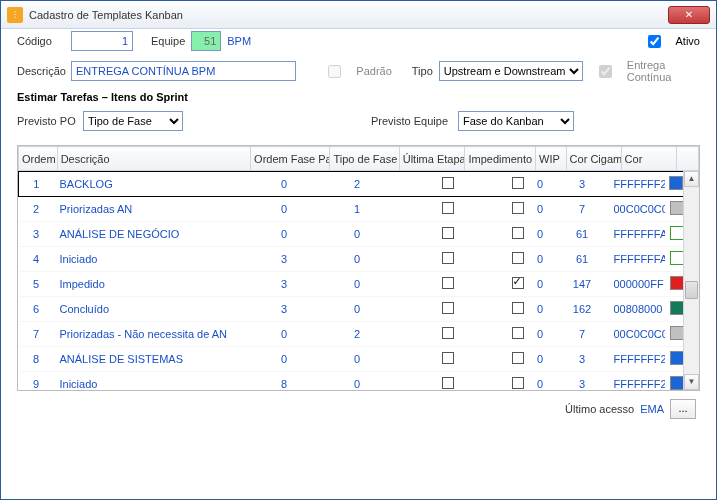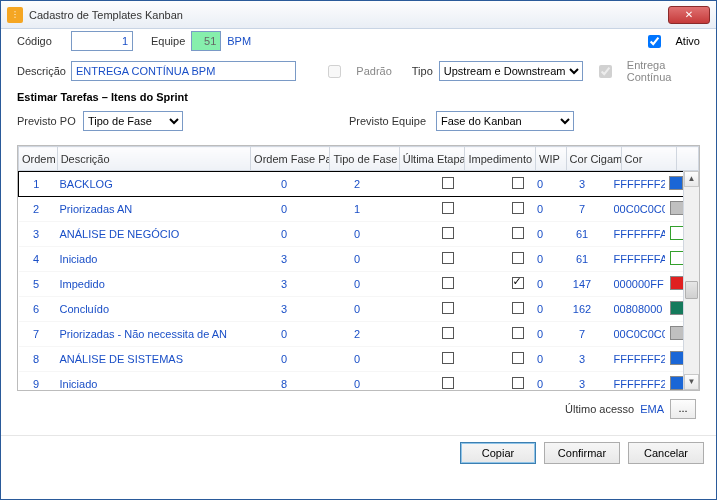--- a/index.html
+++ b/index.html
@@ -89,21 +89,21 @@
 
     <div class="section-title">Estimar Tarefas – Itens do Sprint</div>
 
     <div class="row" style="margin-bottom:14px">
       <span class="lbl" style="width:60px">Previsto PO</span>
       <select style="width:100px">
         <option>Tipo de Fase</option>
       </select>
       <span style="flex:1"></span>
       <span class="lbl" style="margin-right:4px">Previsto Equipe</span>
-      <select style="width:138px">
+      <select style="width:116px">
         <option>Fase do Kanban</option>
       </select>
       <span style="width:120px"></span>
     </div>
 
     <div class="table-wrap">
       <table>
         <colgroup>
           <col style="width:38px">
             <col style="width:190px">
@@ -265,18 +265,13 @@
     </div>
 
     <div class="footer1">
       <span class="lbl">Último acesso</span>
       <span class="link">EMA</span>
       <span class="morebtn">...</span>
     </div>
 
   </div>
 
-  <div class="footer2">
-    <button class="btn focus">Copiar</button>
-    <button class="btn">Confirmar</button>
-    <button class="btn">Cancelar</button>
-  </div>
 </div>
 
 </body></html>

